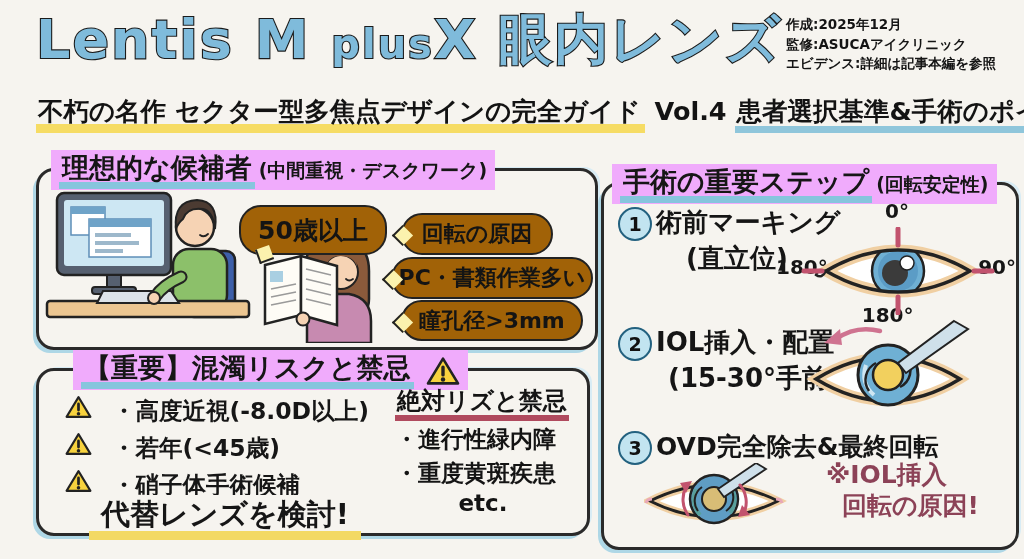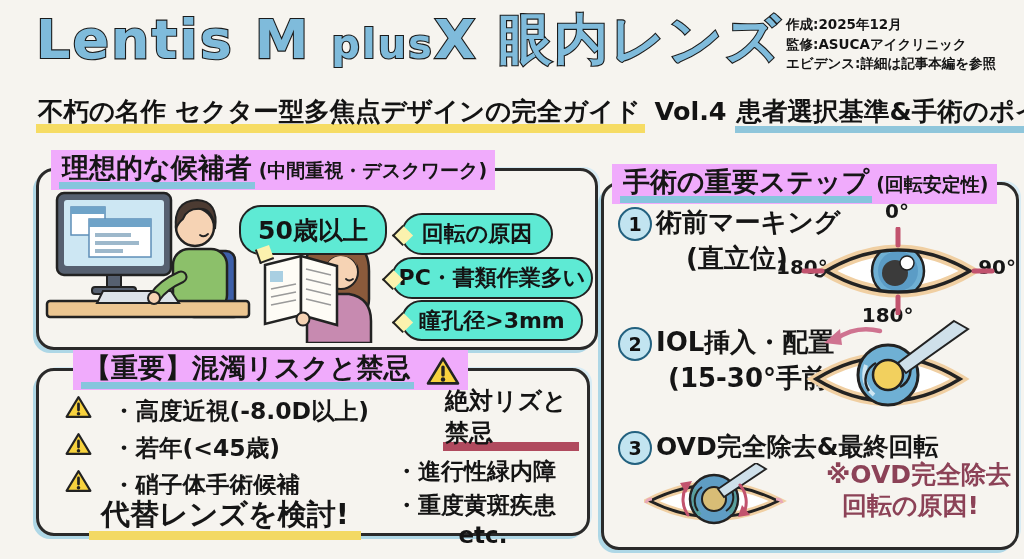--- a/index.html
+++ b/index.html
@@ -45,21 +45,21 @@
   .bh-main{
     font-size:27px;font-weight:800;padding:0 3px 4px;
     background:linear-gradient(transparent 80%,#86c5dd 80%,#86c5dd 97%,transparent 97%);
   }
   .bh-sub{font-size:19px;font-weight:800;padding-bottom:6px;}
   
   #candidate-box{left:36px;top:168px;width:556px;height:176px;}
   .man-illust{position:absolute;left:6px;top:16px;width:206px;height:154px;}
   .woman-illust{position:absolute;left:214px;top:56px;width:140px;height:116px;}
   .bubble{
-    position:absolute;background:#5eead4;border:2.5px solid #222;border-radius:22px;
+    position:absolute;background:#a16207;border:2.5px solid #222;border-radius:22px;
     display:flex;align-items:center;justify-content:center;
     font-weight:800;color:#141414;
   }
   .bubble::after{
     content:"";position:absolute;width:13px;height:13px;background:#fbf2ae;
     border-left:2.5px solid #222;border-bottom:2.5px solid #222;
   }
   #bubble-age{left:200px;top:34px;width:144px;height:46px;font-size:25px;}
   #bubble-age::after{left:16px;bottom:-9px;transform:rotate(-20deg);}
   #bubble-halo{left:362px;top:42px;width:148px;height:38px;font-size:22px;}
@@ -76,21 +76,20 @@
   .row-warn{width:27px;height:24px;flex:0 0 auto;}
   .risk-action{
     position:absolute;left:50px;top:124px;font-size:29px;font-weight:800;
     padding:0 12px 6px;white-space:nowrap;
     background:#f6f4ef linear-gradient(transparent 78%,#f3d964 78%,#f3d964 97%,transparent 97%);
   }
   .contra{position:absolute;left:356px;top:14px;width:184px;font-weight:800;color:#141414;}
   .contra-title{
     display:inline-block;font-size:24px;padding:0 2px 5px;
     background:linear-gradient(transparent 82%,#b04a5e 82%,#b04a5e 96%,transparent 96%);
-    margin-left:48px;
   }
   .contra-item{font-size:23px;line-height:34px;white-space:nowrap;}
   .contra-etc{font-size:23px;text-align:center;padding-right:8px;}
   
   #steps-box{left:601px;top:182px;width:412px;height:362px;}
   #steps-box .box-head{left:8px;}
   .step-num{
     position:absolute;width:30px;height:30px;border-radius:50%;
     background:#c2e4f0;border:2.5px solid #23617f;color:#111;
     font-size:19px;font-weight:800;display:flex;align-items:center;justify-content:center;
@@ -299,18 +298,18 @@
       <polygon points="112,0 122,6 80,34 74,26" fill="#cfe0ea" stroke="#222" stroke-width="1.8"></polygon>
       <path d="M44 52 A27 27 0 0 1 42 24" fill="none" stroke="#c2536e" stroke-width="3" stroke-linecap="round"></path>
       <polygon points="36,20 48,18 42,30" fill="#c2536e"></polygon>
       <path d="M96 22 A27 27 0 0 1 100 50" fill="none" stroke="#c2536e" stroke-width="3" stroke-linecap="round"></path>
       <polygon points="94,54 106,52 98,42" fill="#c2536e"></polygon>
       <path d="M8 36 q-5 0 -6 4" fill="none" stroke="#e8a7b8" stroke-width="3"></path>
       <path d="M132 36 q5 0 6 4" fill="none" stroke="#e8a7b8" stroke-width="3"></path>
     </svg>
 
     <div class="note">
-      <div>※OVD完全除去</div>
+      <div>※IOL挿入</div>
       <div class="note-l2">回転の原因!</div>
     </div>
   </div>
 
 </div>
 
 </body></html>

